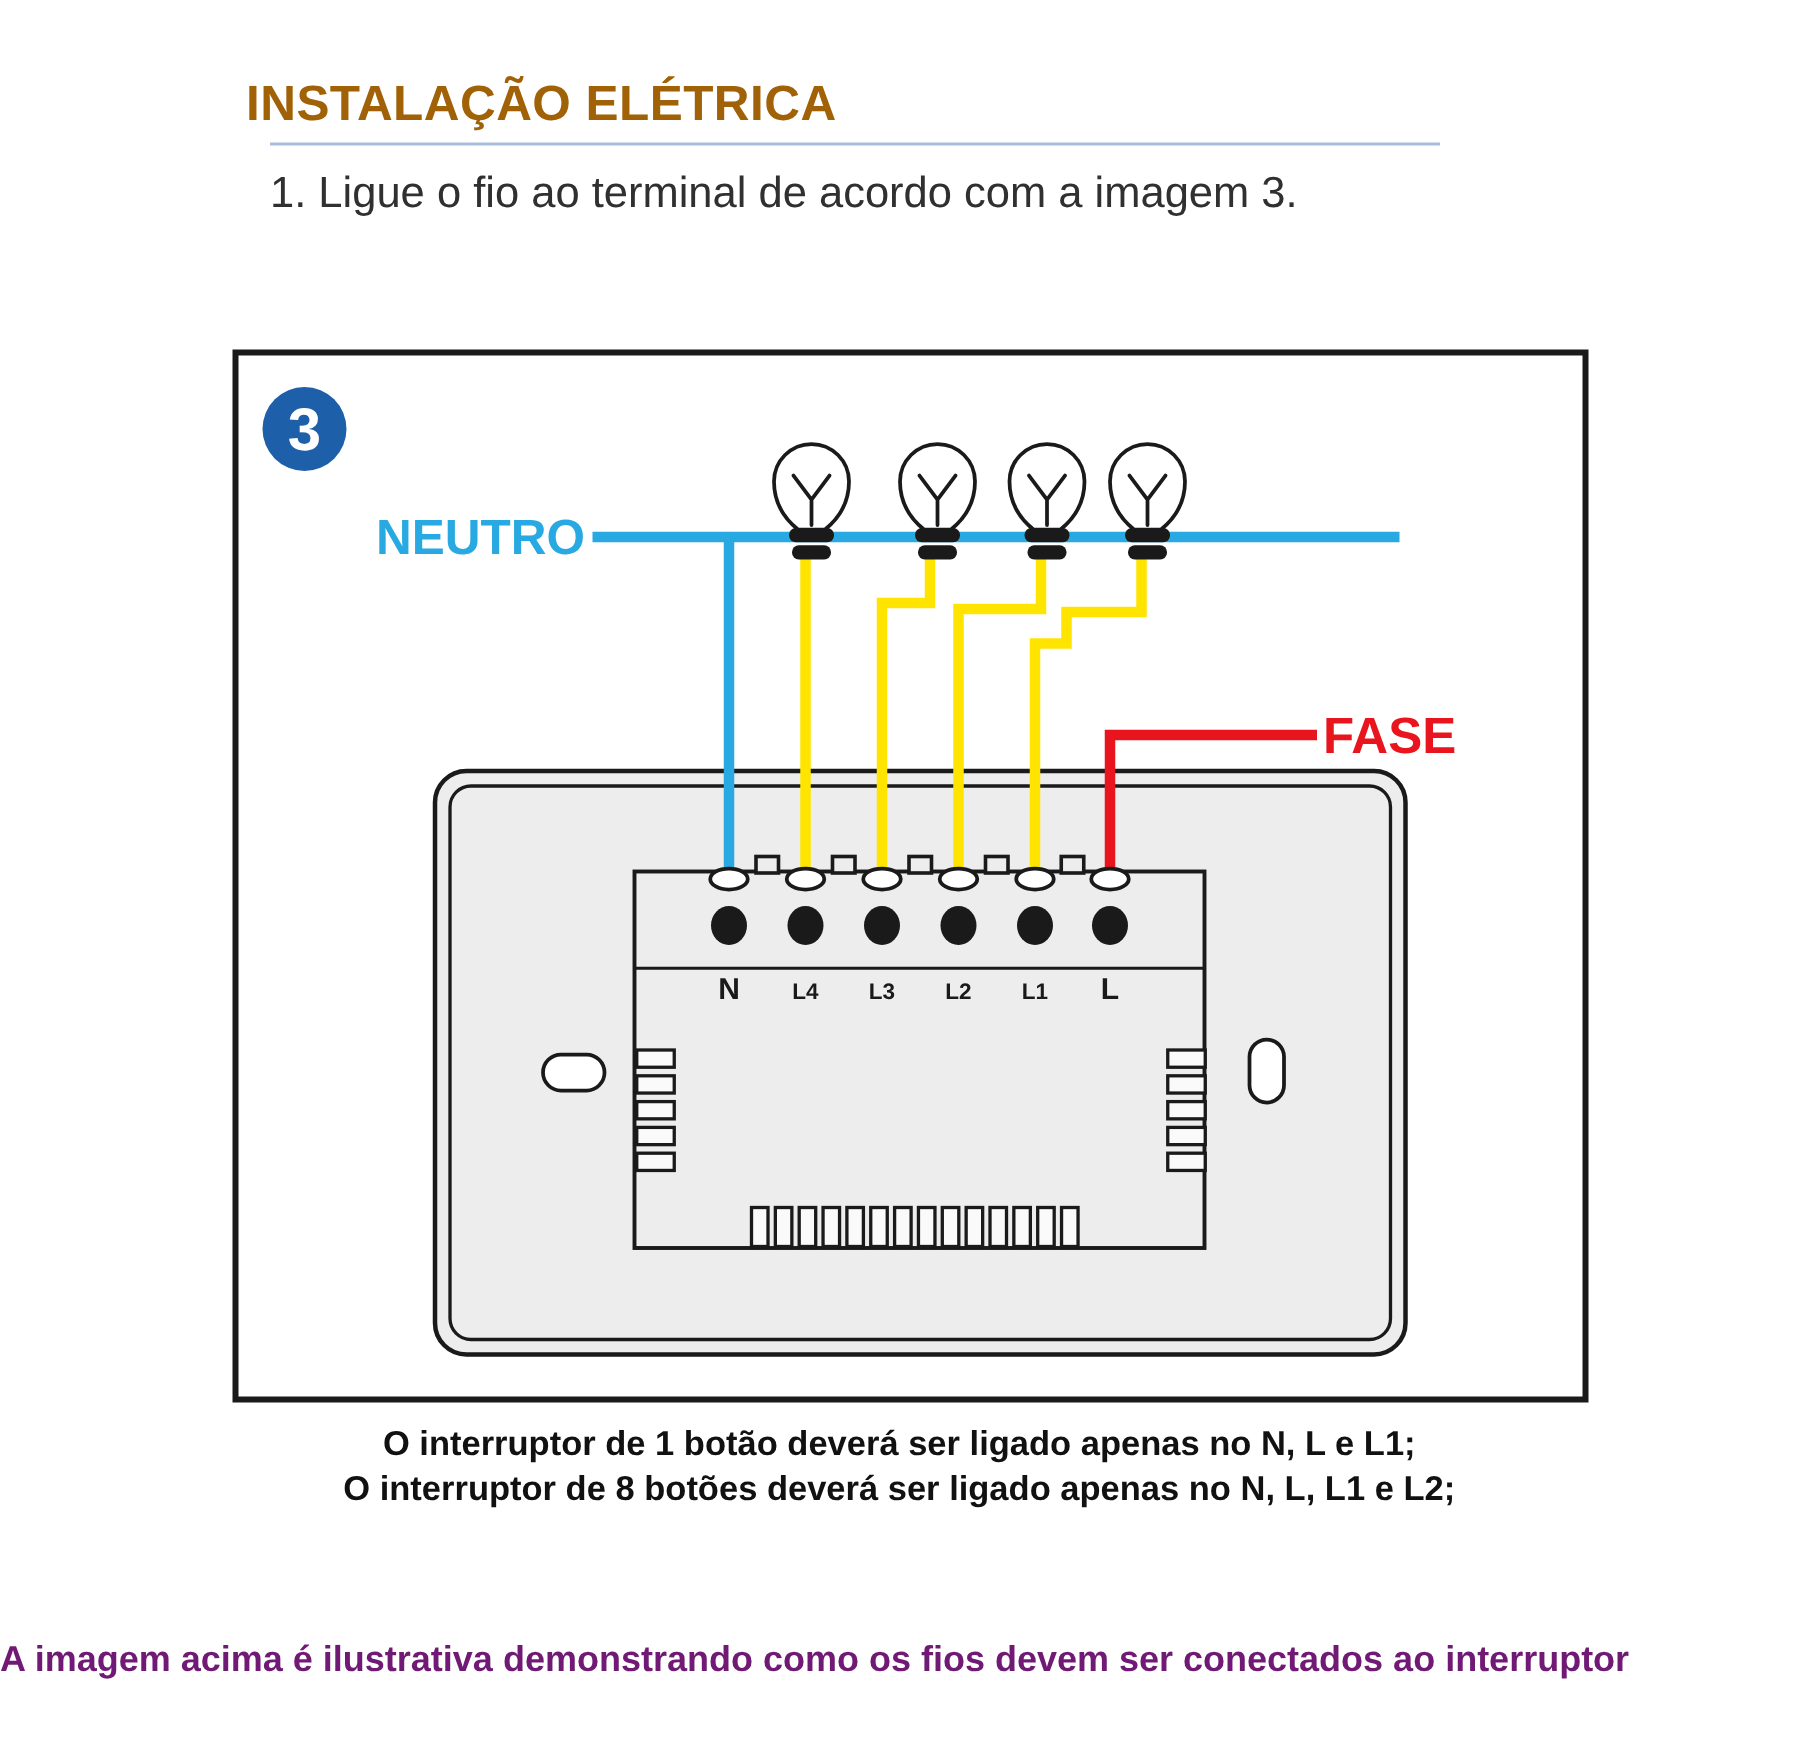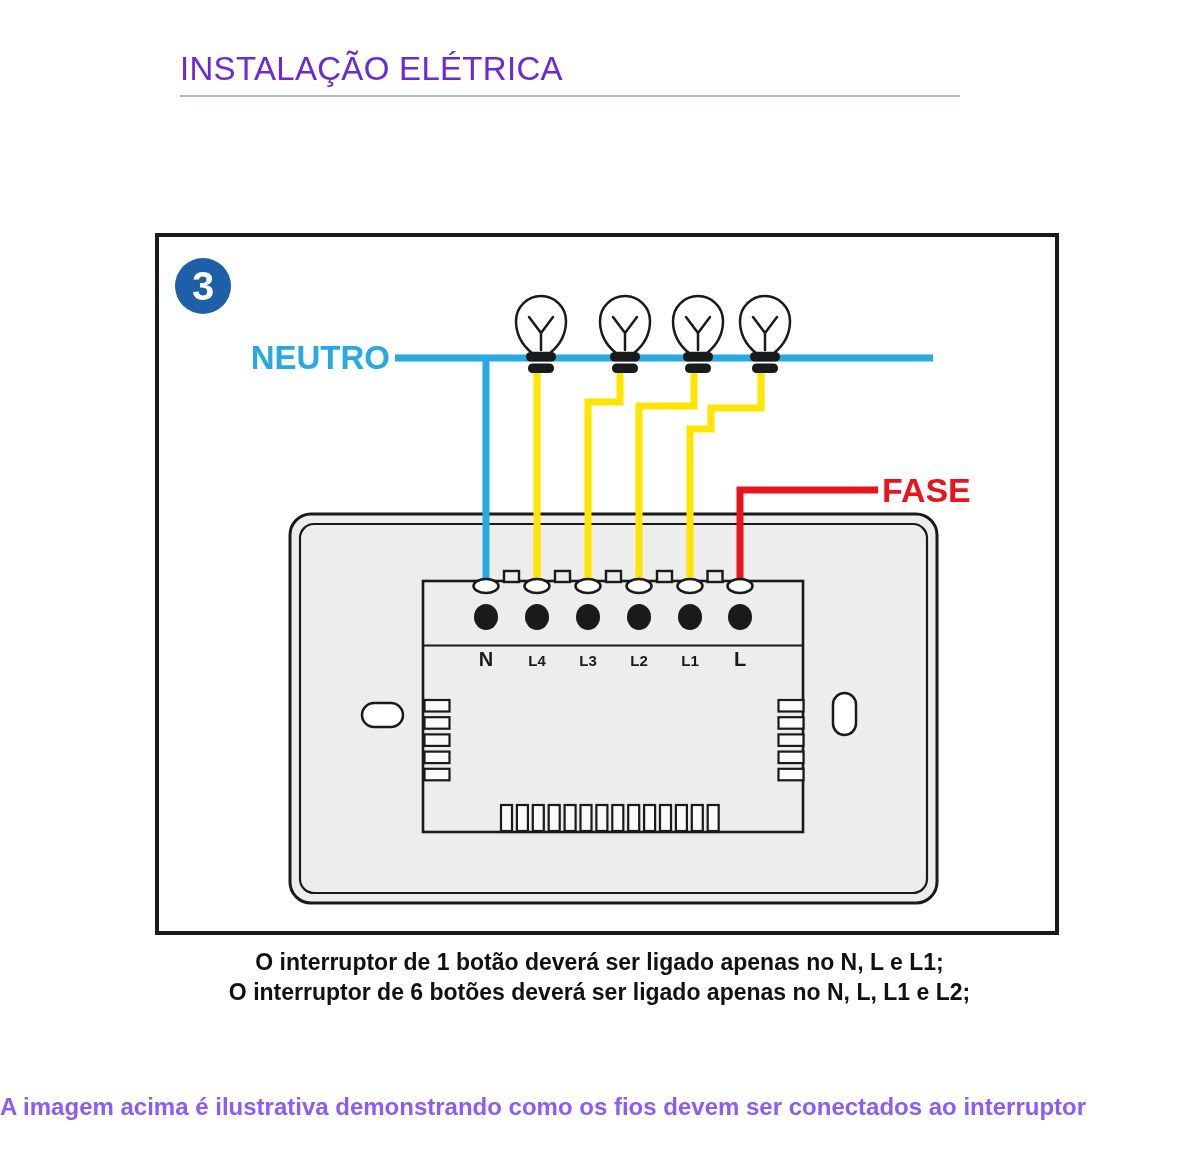--- a/index.html
+++ b/index.html
@@ -7,22 +7,22 @@
     width:1199px;height:1174px;
     background:#ffffff;
     position:relative;
     overflow:hidden;
     font-family:"Liberation Sans", sans-serif;
     color:#1a1a1a;
   }
   .abs{position:absolute;}
   
   .page-title{
-    left:180px;top:50px;
-    font-size:33px;font-weight:normal;color:#6d28d9;
+    left:164px;top:50px;
+    font-size:33px;font-weight:bold;color:#a16207;
     letter-spacing:.3px;white-space:nowrap;
   }
   .title-rule{
     left:180px;top:95px;width:780px;height:2px;background:#a7bdd9;
   }
   .instructions{left:180px;top:108px;}
   .instruction-line{
     font-size:29px;color:#303030;line-height:42px;white-space:nowrap;
   }
   
@@ -45,30 +45,31 @@
   .tlabel{font:bold 15px "Liberation Sans",sans-serif;fill:#1a1a1a;text-anchor:middle;}
   .tlabel.big{font-size:20px;}
   .badge-text{font:bold 40px "Liberation Sans",sans-serif;fill:#ffffff;text-anchor:middle;}
   .neutro-text{font:bold 33px "Liberation Sans",sans-serif;text-anchor:end;}
   .fase-text{font:bold 34px "Liberation Sans",sans-serif;text-anchor:start;}
   
   .notes{left:0;top:947px;width:1199px;text-align:center;}
   .note-line{font-size:23px;font-weight:bold;line-height:30px;color:#111;white-space:nowrap;}
   .caption{
     left:0;top:1093px;width:1080px;text-align:center;
-    font-size:24px;font-weight:bold;color:#8b5cf6;white-space:nowrap;
+    font-size:24px;font-weight:bold;color:#701a75;white-space:nowrap;
   }
 </style>
 </head>
 <body>
 
 <div class="abs page-title">INSTALAÇÃO ELÉTRICA</div>
 <div class="abs title-rule"></div>
 
 <div class="abs instructions">
+  <div class="instruction-line">1. Ligue o fio ao terminal de acordo com a imagem 3.</div>
 </div>
 
 <div class="abs diagram-frame"></div>
 
 <svg class="abs overlay-svg" viewBox="0 0 1199 1174" xmlns="http://www.w3.org/2000/svg" xmlns:xlink="http://www.w3.org/1999/xlink">
   <defs>
     <g id="bulb">
       <path d="M -9 353 C -19 345 -25 334 -25 321 A 25 25 0 1 1 25 321 C 25 334 19 345 9 353 Z" fill="#ffffff" stroke="#1a1a1a" stroke-width="2.5"></path>
       <path d="M0 350 V333 L-12 317 M0 333 L12 317" fill="none" stroke="#1a1a1a" stroke-width="2.5" stroke-linecap="round"></path>
       <rect x="-15" y="352" width="30" height="9.5" rx="4.5" fill="#1a1a1a"></rect>
@@ -170,16 +171,16 @@
   <g>
     <circle cx="203" cy="286" r="28" fill="#1d5fa9"></circle>
     <text class="badge-text" x="203" y="300">3</text>
   </g>
   <text class="neutro-text" x="390" y="369" fill="#29a9e1">NEUTRO</text>
   <text class="fase-text" x="882" y="502" fill="#e8141e">FASE</text>
 </svg>
 
 <div class="abs notes">
   <div class="note-line">O interruptor de 1 botão deverá ser ligado apenas no N, L e L1;</div>
-  <div class="note-line">O interruptor de 6 botões deverá ser ligado apenas no N, L, L1 e L2;</div>
+  <div class="note-line">O interruptor de 8 botões deverá ser ligado apenas no N, L, L1 e L2;</div>
 </div>
 
 <div class="abs caption">A imagem acima é ilustrativa demonstrando como os fios devem ser conectados ao interruptor</div>
 
 </body></html>

